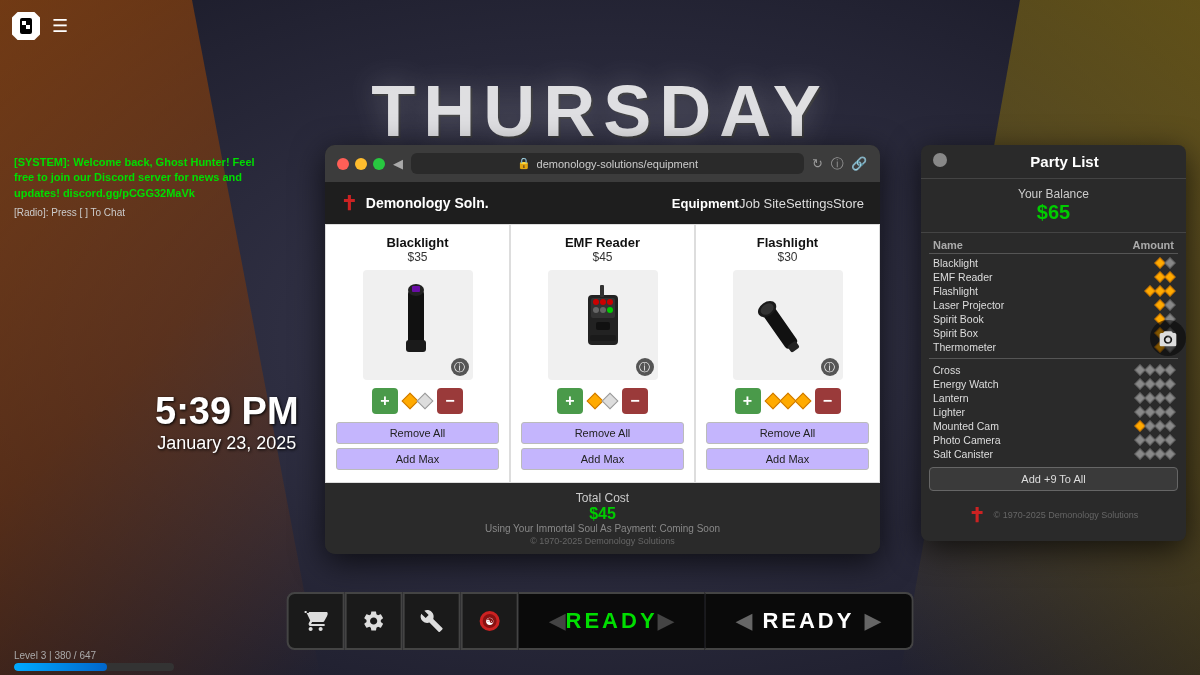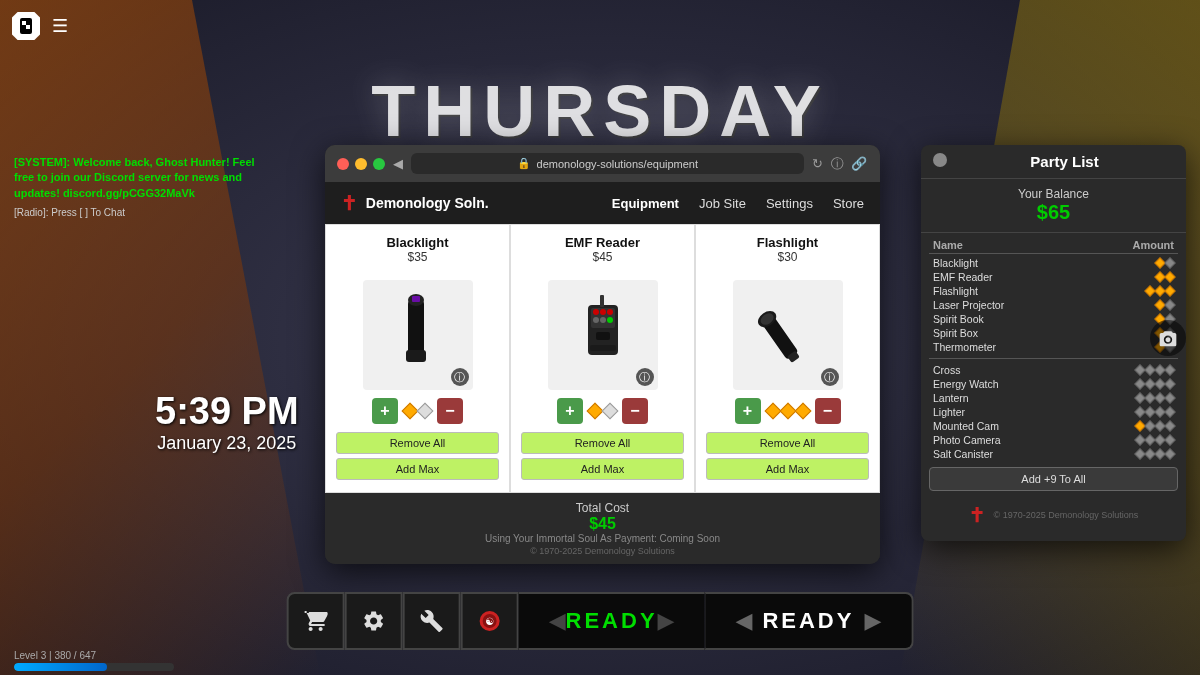--- a/index.html
+++ b/index.html
@@ -204,21 +204,20 @@
       font-size: 20px;
       font-weight: bold;
     }
     .brand-name {
       color: white;
       font-size: 14px;
       font-weight: bold;
     }
     .nav-links {
       display: flex;
-      gap: 20px;
       margin-left: auto;
     }
     .nav-link {
       color: #ddd;
       font-size: 13px;
       cursor: pointer;
     }
     .nav-link.active { color: white; font-weight: bold; }
 
     
@@ -239,21 +238,21 @@
     .equip-item:not(:last-child) { border-right: 1px solid #ddd; }
     .equip-name {
       font-size: 13px;
       font-weight: bold;
       color: #111;
       text-align: center;
     }
     .equip-price {
       font-size: 12px;
       color: #333;
-      margin-bottom: 16px;
+      margin-bottom: 6px;
     }
     .equip-image {
       width: 110px;
       height: 110px;
       display: flex;
       align-items: center;
       justify-content: center;
       background: #f0f0f0;
       border-radius: 4px;
       position: relative;
@@ -304,21 +303,21 @@
       height: 12px;
       background: #ddd;
       transform: rotate(45deg);
       border: 1px solid #999;
     }
     .diamond.filled { background: #ffaa00; border-color: #cc7700; }
     .equip-action-btn {
       width: 100%;
       padding: 4px;
       margin: 2px 0;
-      background: #bef264;
+      background: #c4b5fd;
       border: 1px solid #bbb;
       border-radius: 3px;
       font-size: 11px;
       cursor: pointer;
       text-align: center;
       color: #222;
     }
 
     
     .total-footer {

